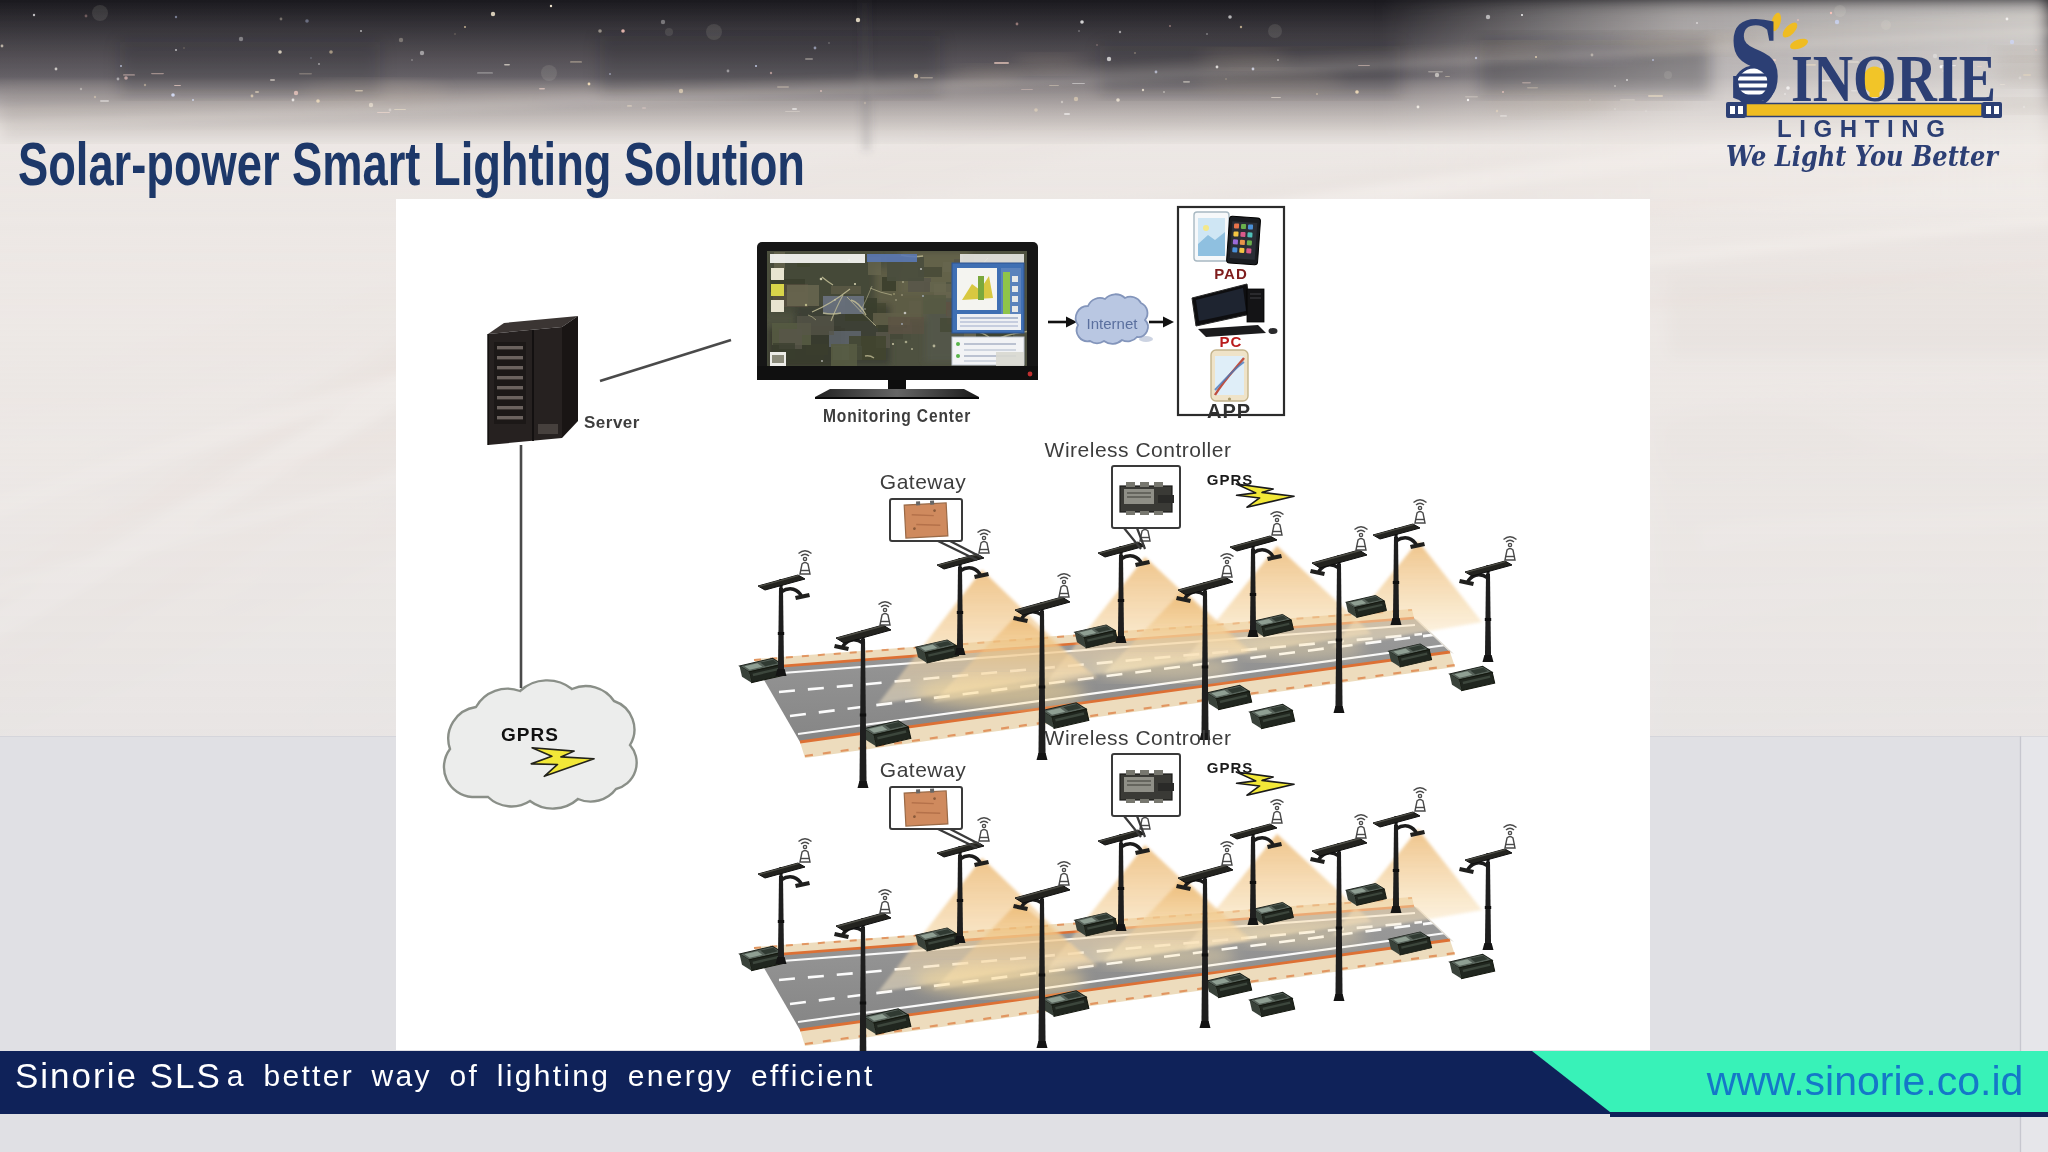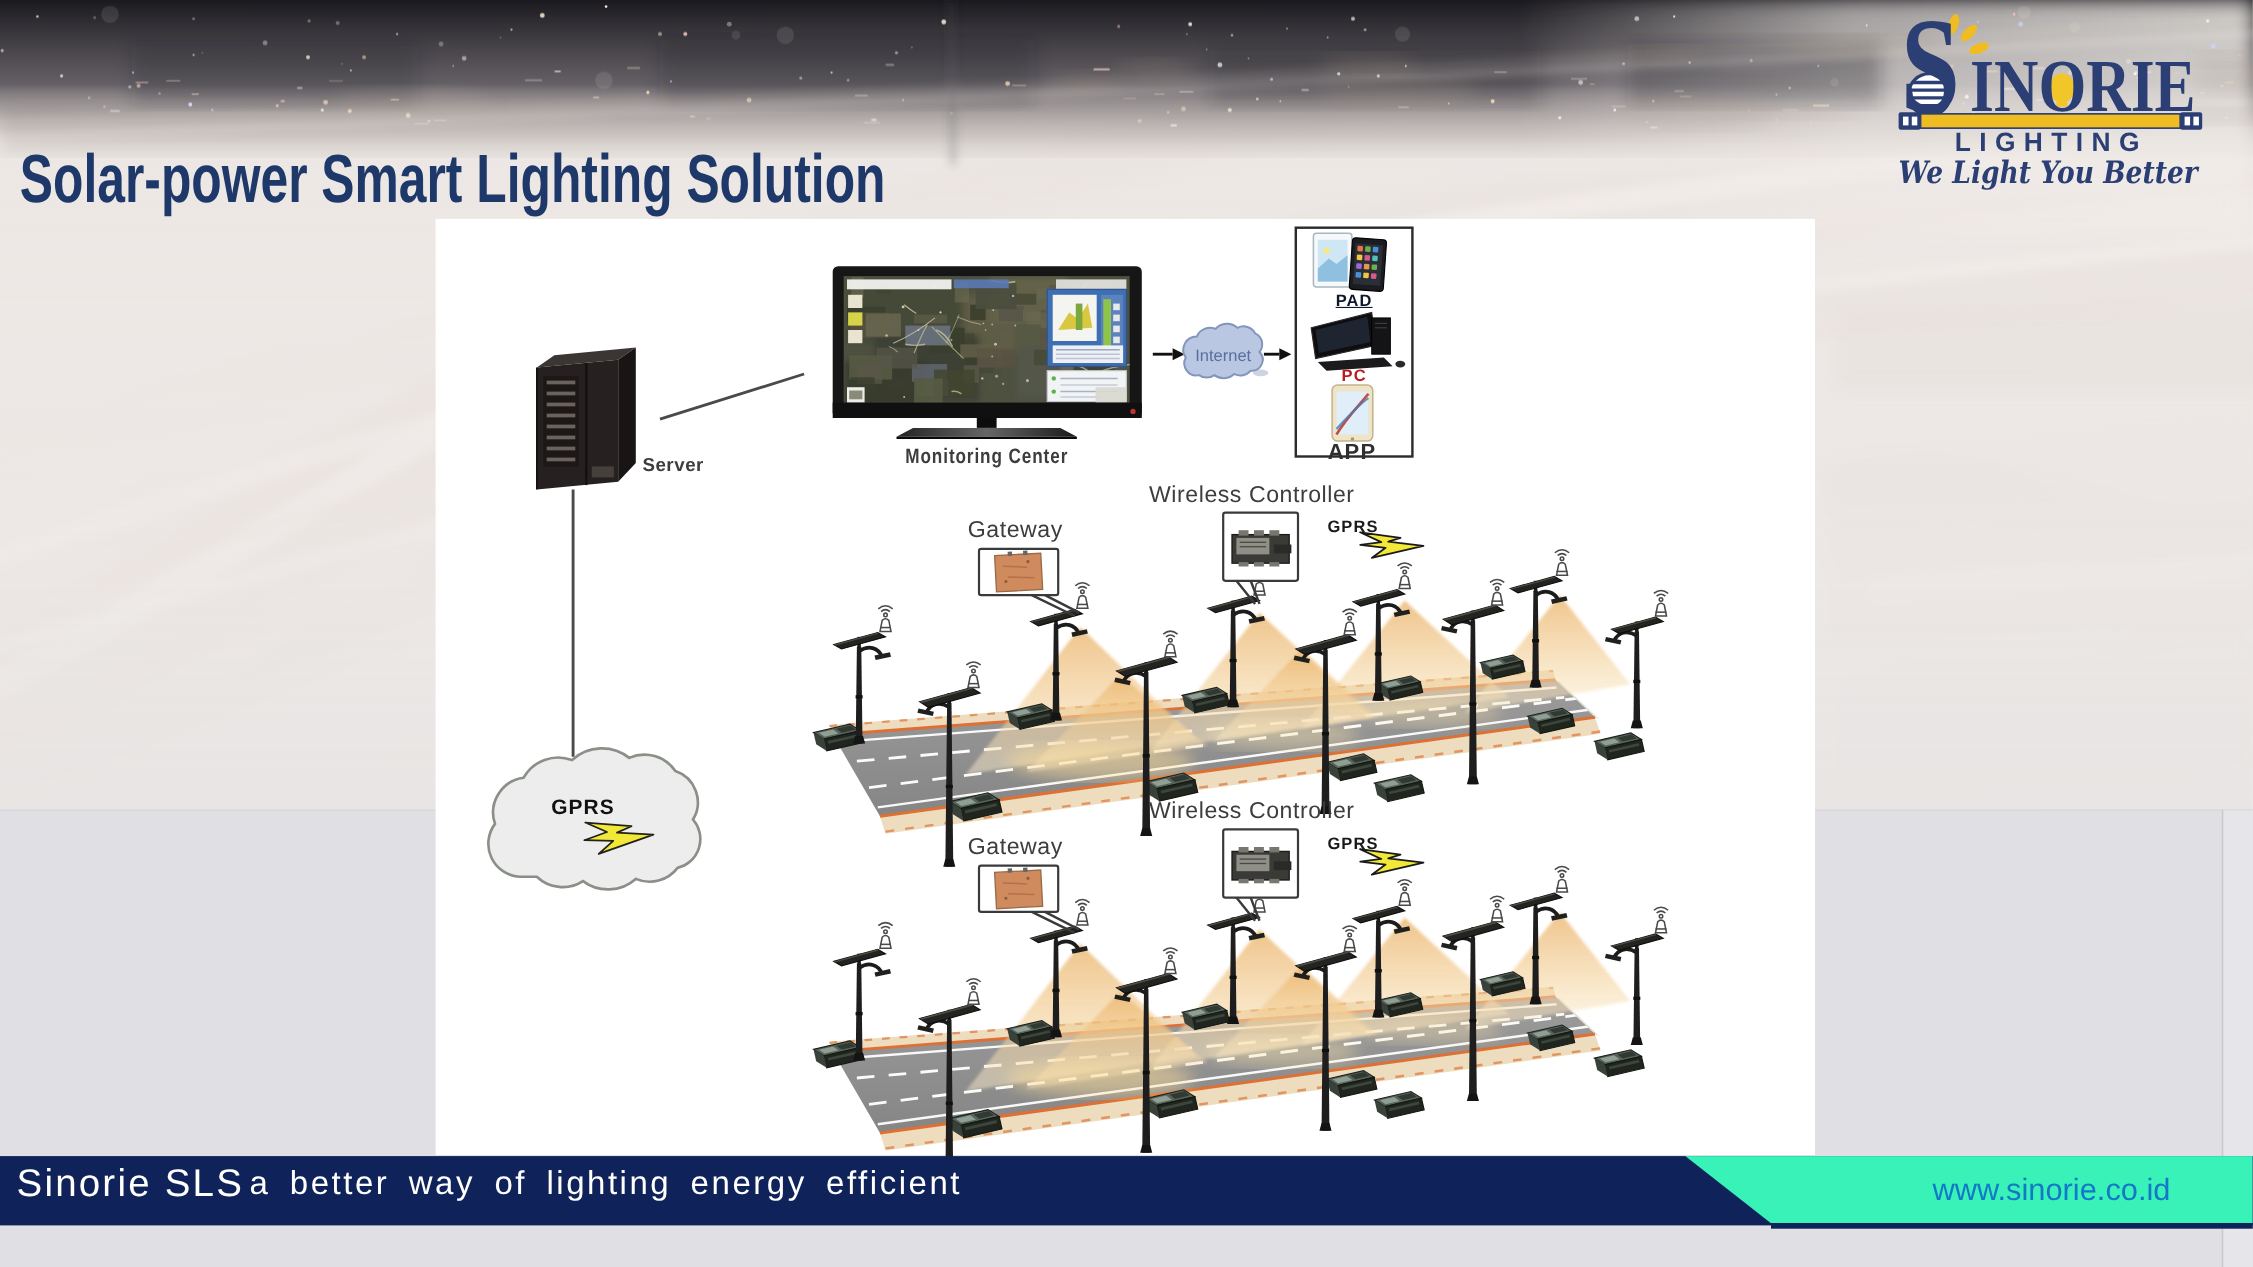--- a/index.html
+++ b/index.html
@@ -11,21 +11,21 @@
             color:#1d3869; white-space:nowrap; transform:scaleX(0.73); transform-origin:left top; }
   .dlabel { position:absolute; color:#3d3d3d; white-space:nowrap; }
   .footer-bar { position:absolute; left:0; top:1051px; width:2048px; height:63px; background:#0f2259; }
   .footer-teal { position:absolute; left:1500px; top:1051px; width:548px; height:61px; background:#38f2b8;
                   clip-path:polygon(32px 0, 548px 0, 548px 61px, 110px 61px); }
   .footer-underline { position:absolute; left:1610px; top:1112px; width:438px; height:5px; background:#0f2259; }
   .footer-left { position:absolute; left:15px; top:1051px; height:50px; display:flex; align-items:center; color:#ffffff; white-space:nowrap; }
   .footer-brand { font-size:35px; letter-spacing:2px; }
   .footer-tagline { font-size:30px; letter-spacing:2.3px; margin-left:5px; word-spacing:7px; }
   .footer-site { position:absolute; left:1700px; top:1051px; width:330px; height:61px; display:flex; align-items:center; justify-content:center;
-                  font-size:28px; color:#1478c8; }
+                  font-size:41px; color:#1478c8; }
 </style>
 </head>
 <body>
 
 <div class="slide">
 
   <svg class="bg" width="2048" height="1152" viewBox="0 0 2048 1152">
     <defs>
       <linearGradient id="sky" x1="0" y1="0" x2="0" y2="1">
         <stop offset="0" stop-color="#1b1a1f"></stop>
@@ -775,21 +775,21 @@
 <path d="M 1124,816 L 1141,837 M 1137,816 L 1145,837" stroke="#3a3a3a" stroke-width="2.2" fill="none"></path>
 <g transform="translate(1264,785) rotate(14)">
           <polygon points="-30,-6 7,-10 -3,-4 29,-8 -14,14 -4,2 -27,5 -9,-2" fill="#f2e838" stroke="#1a1a1a" stroke-width="1.6" stroke-linejoin="round"></polygon>
         </g>
     </g>
   </svg>
 
   <div class="dlabel" style="left:584px; top:413px; font-size:17px; font-weight:bold; letter-spacing:0.5px;">Server</div>
   <div class="dlabel" style="left:823px; top:405px; font-size:19px; font-weight:bold; letter-spacing:1px; transform:scaleX(0.82); transform-origin:left top;">Monitoring Center</div>
   <div class="dlabel" style="left:1112px; top:315px; font-size:15px; color:#5a6f9e; transform:translateX(-50%);">Internet</div>
-  <div class="dlabel" style="left:1231px; top:265px; font-size:15px; font-weight:bold; letter-spacing:1px; color:#0f172a; transform:translateX(-50%);text-decoration:underline;">PAD</div>
+  <div class="dlabel" style="left:1231px; top:265px; font-size:15px; font-weight:bold; letter-spacing:1px; color:#7f1d1d; transform:translateX(-50%);">PAD</div>
   <div class="dlabel" style="left:1231px; top:333px; font-size:15px; font-weight:bold; letter-spacing:1px; color:#b91c1c; transform:translateX(-50%);">PC</div>
   <div class="dlabel" style="left:1229px; top:400px; font-size:20px; font-weight:bold; letter-spacing:1px; color:#2f2f2f; transform:translateX(-50%);">APP</div>
   <div class="dlabel" style="left:530px; top:724px; font-size:19px; font-weight:bold; letter-spacing:1px; color:#111; transform:translateX(-50%);">GPRS</div>
 
   <div class="dlabel" style="left:1138px; top:438px; font-size:21px; letter-spacing:0.5px; transform:translateX(-50%);">Wireless Controller</div>
   <div class="dlabel" style="left:923px; top:470px; font-size:21px; letter-spacing:0.5px; transform:translateX(-50%);">Gateway</div>
   <div class="dlabel" style="left:1230px; top:471px; font-size:15px; font-weight:bold; letter-spacing:1px; color:#1a1a1a; transform:translateX(-50%);">GPRS</div>
 
   <div class="dlabel" style="left:1138px; top:726px; font-size:21px; letter-spacing:0.5px; transform:translateX(-50%);">Wireless Controller</div>
   <div class="dlabel" style="left:923px; top:758px; font-size:21px; letter-spacing:0.5px; transform:translateX(-50%);">Gateway</div>

